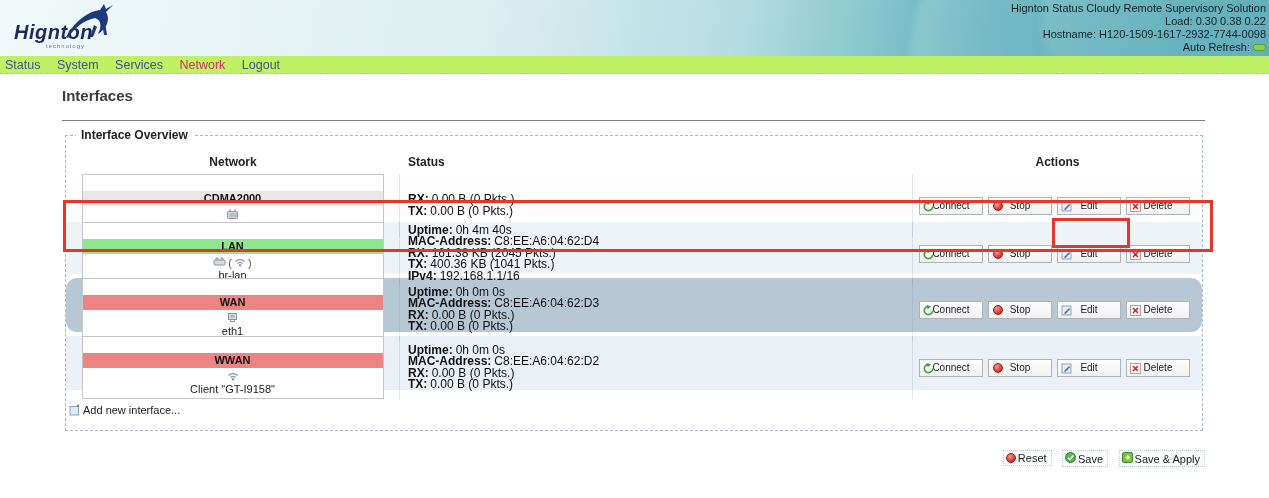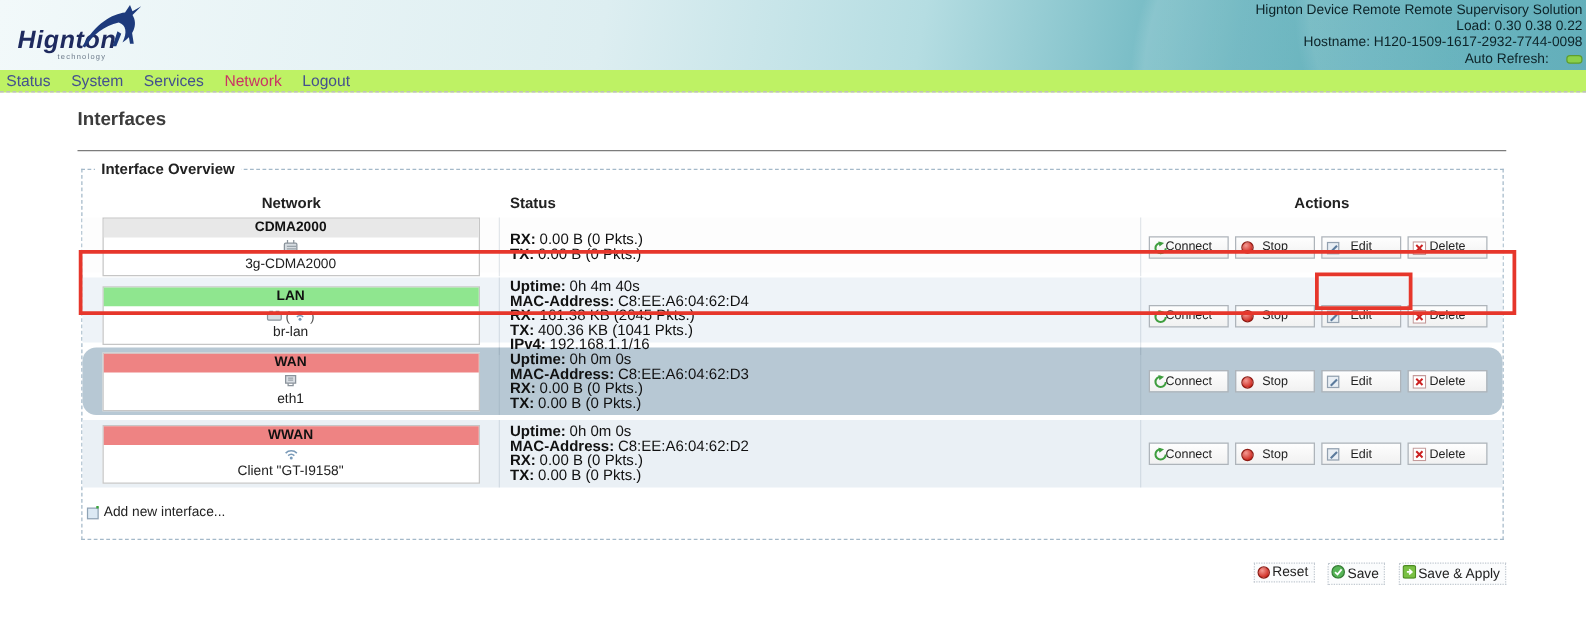--- a/index.html
+++ b/index.html
@@ -12,21 +12,21 @@
       radial-gradient(circle at 88% 120%, rgba(255,255,255,0.14) 0 18%, transparent 19%),
       radial-gradient(circle at 96% 10%, rgba(255,255,255,0.10) 0 14%, transparent 15%),
       linear-gradient(100deg,#f2f9fa 0%,#ddeef1 38%,#b5dde2 58%,#5fafba 78%,#3c9dab 92%,#3697a6 100%); }
   .logo { position:absolute; left:12px; top:3px; width:120px; height:50px; }
   .logo-text { position:absolute; left:2px; top:18px; font-size:20px; font-weight:bold;
     color:#1e2a5e; letter-spacing:0.5px; font-style:italic; }
   .logo-sub { position:absolute; left:34px; top:40px; font-size:6px; color:#6c7a8a; letter-spacing:1px; }
   .logo-animal { position:absolute; left:52px; top:0; }
   .hinfo { position:absolute; right:3px; top:2px; text-align:right; font-size:11px;
     line-height:13px; color:#0d2328; }
-  .hinfo .ar-row { display:flex; align-items:center; justify-content:flex-end; gap:14px; }
+  .hinfo .ar-row { display:flex; align-items:center; justify-content:flex-end; gap:3px; }
   .ar-pill { display:inline-block; width:13px; height:7px; border-radius:3px;
     background:#8bd04a; border:1px solid #5f9e2e; }
 
   
   .nav { height:18px; padding:2px 0 0 5px; background:#bef264;
     border-bottom:1px dashed #bfb3d6; font-size:12.5px; }
   .nav a { text-decoration:none; color:#44518e; margin-right:13px; cursor:pointer; }
   .nav a.active { color:#cb3365; }
 
   
@@ -47,21 +47,21 @@
 
   .trow { display:grid; grid-template-columns:334px 513px 1fr; margin-bottom:4px; }
   .row-cdma { background:#fdfdfd; height:44px; }
   .row-lan  { background:#eef3f8; height:52px; }
   .row-wan  { background:#b7c8d4; height:54px;border-radius:11px; }
   .row-wwan { background:#eaf0f5; height:54px; }
 
   .cell-network { display:flex; align-items:center; justify-content:center;
     border-right:1px solid rgba(130,150,170,0.22); }
   .net-box { width:302px; background:#fff; border:1px solid #c6c6c6; text-align:center; }
-  .net-title { height:15px; line-height:15px; font-size:11px; font-weight:bold; color:#111; }
+  .net-title { height:15px; line-height:15px; font-size:11px; font-weight:bold; color:#111;margin-top:16px; }
   .nt-cdma { background:#e8e8e8; }
   .nt-lan  { background:#8fe68f; }
   .nt-wan, .nt-wwan { background:#ee8383; }
   .net-icons { height:15px; display:flex; align-items:center; justify-content:center;
     gap:2px; padding-top:2px; color:#555; font-size:11px; }
   .net-name { font-size:11px; color:#222; padding:0 0 3px 0; }
 
   .cell-status { font-size:12px; line-height:11.5px; color:#111; padding:2px 0 2px 8px;
     display:flex; flex-direction:column; justify-content:center;
     border-right:1px solid rgba(130,150,170,0.22); }
@@ -100,21 +100,21 @@
     <span class="logo-text">Hignton</span>
     <span class="logo-sub">technology</span>
     <span class="logo-animal">
       <svg width="52" height="38" viewBox="0 0 52 38">
         <path d="M2 34 C12 16 26 8 36 7 l4 -6 2 5 7 -4 -7 7 c5 8 0 17 -8 22 4 -8 3 -14 -3 -16 -12 3 -20 9 -27 20 z" fill="#1d3a7c"></path>
         <path d="M30 22 l-4 12 3 0 4 -10 z M38 20 l2 12 3 0 -2 -13 z" fill="#1d3a7c"></path>
       </svg>
     </span>
   </div>
   <div class="hinfo">
-    <div>Hignton Device Remote Remote Supervisory Solution</div>
+    <div>Hignton Status Cloudy Remote Supervisory Solution</div>
     <div>Load: 0.30 0.38 0.22</div>
     <div>Hostname: H120-1509-1617-2932-7744-0098</div>
     <div class="ar-row">
       <span>Auto Refresh:</span>
       <span class="ar-pill"></span>
     </div>
   </div>
 </div>
 
 <div class="nav">

